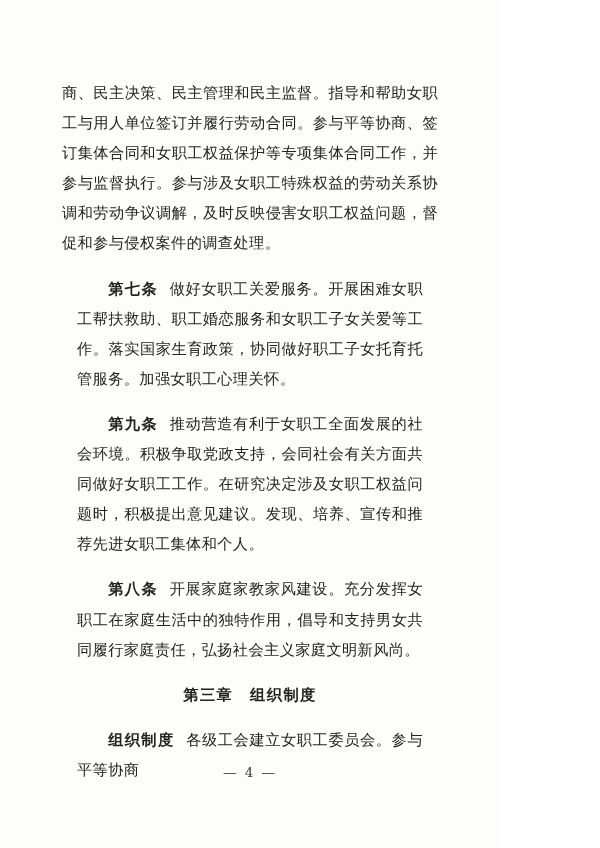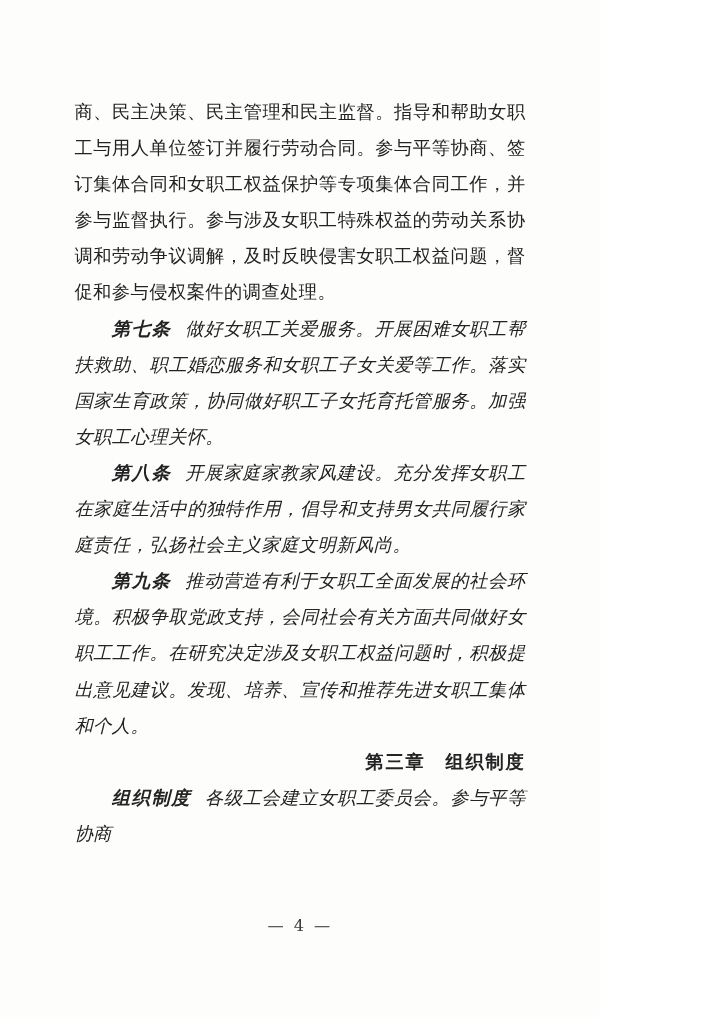--- a/index.html
+++ b/index.html
@@ -28,35 +28,34 @@
     text-align: justify;
     text-justify: inter-ideograph;
     letter-spacing: 0.4px;
     color: #232323;
   }
   p.para {
     margin: 0;
     text-indent: 0;
   }
   p.indent {
-    margin: 0;
+    margin: 15px;
     text-indent: 2.05em;
-    font-style: italic;
   }
   .art-label {
     font-weight: bold;
     letter-spacing: 1.2px;
   }
   .art-gap {
     display: inline-block;
     width: 0.75em;
   }
   .chapter-heading {
     margin: 0;
-    text-align: right;
+    text-align: center;
     font-weight: bold;
     font-size: 15.2px;
     line-height: 1.98;
     letter-spacing: 1.5px;
   }
   .chapter-heading .ch-gap {
     display: inline-block;
     width: 1.1em;
   }
   .footer {
@@ -75,23 +74,23 @@
 <body>
 
 <div class="page">
 
   <div class="body-text">
 
     <p class="para blk">商、民主决策、民主管理和民主监督。指导和帮助女职工与用人单位签订并履行劳动合同。参与平等协商、签订集体合同和女职工权益保护等专项集体合同工作，并参与监督执行。参与涉及女职工特殊权益的劳动关系协调和劳动争议调解，及时反映侵害女职工权益问题，督促和参与侵权案件的调查处理。</p>
 
     <p class="indent"><span class="art-label">第七条</span><span class="art-gap"></span><span>做好女职工关爱服务。开展困难女职工帮扶救助、职工婚恋服务和女职工子女关爱等工作。落实国家生育政策，协同做好职工子女托育托管服务。加强女职工心理关怀。</span></p>
 
+    <p class="indent"><span class="art-label">第九条</span><span class="art-gap"></span><span>推动营造有利于女职工全面发展的社会环境。积极争取党政支持，会同社会有关方面共同做好女职工工作。在研究决定涉及女职工权益问题时，积极提出意见建议。发现、培养、宣传和推荐先进女职工集体和个人。</span></p>
+
     <p class="indent"><span class="art-label">第八条</span><span class="art-gap"></span><span>开展家庭家教家风建设。充分发挥女职工在家庭生活中的独特作用，倡导和支持男女共同履行家庭责任，弘扬社会主义家庭文明新风尚。</span></p>
-
-    <p class="indent"><span class="art-label">第九条</span><span class="art-gap"></span><span>推动营造有利于女职工全面发展的社会环境。积极争取党政支持，会同社会有关方面共同做好女职工工作。在研究决定涉及女职工权益问题时，积极提出意见建议。发现、培养、宣传和推荐先进女职工集体和个人。</span></p>
 
 
     <p class="chapter-heading"><span>第三章</span><span class="ch-gap"></span><span>组织制度</span></p>
 
     <p class="indent"><span class="art-label">组织制度</span><span class="art-gap"></span><span>各级工会建立女职工委员会。参与平等协商</span></p>
 
   </div>
 
   <div class="footer">— 4 —</div>
 

